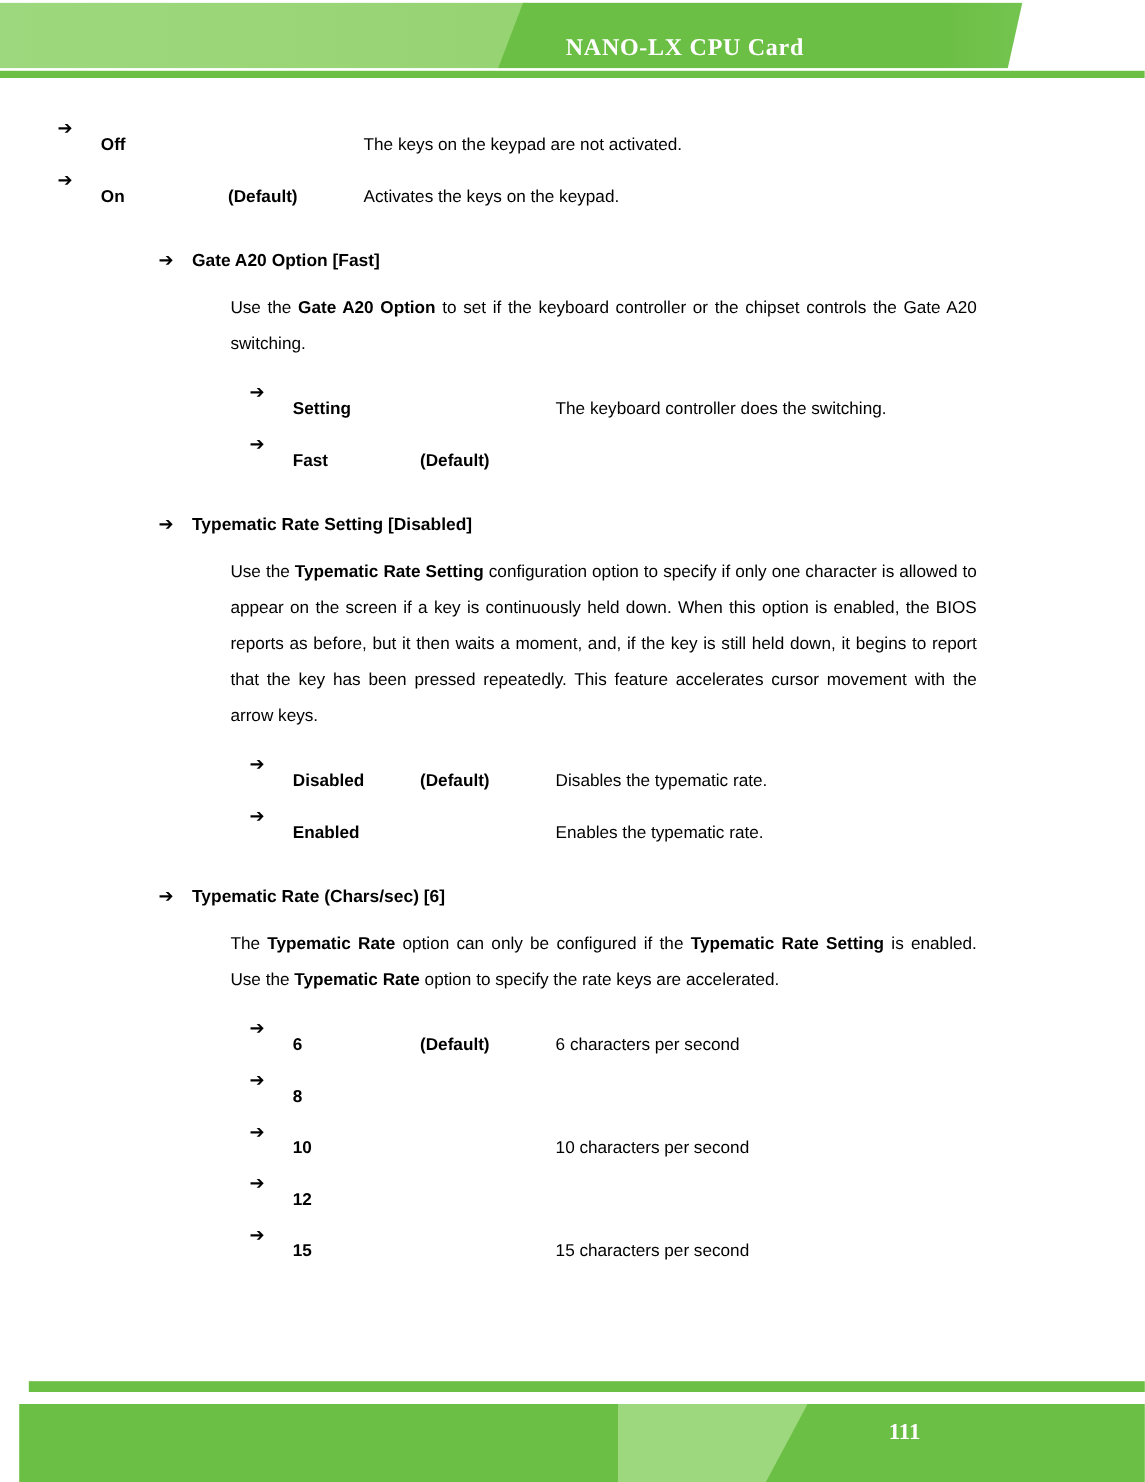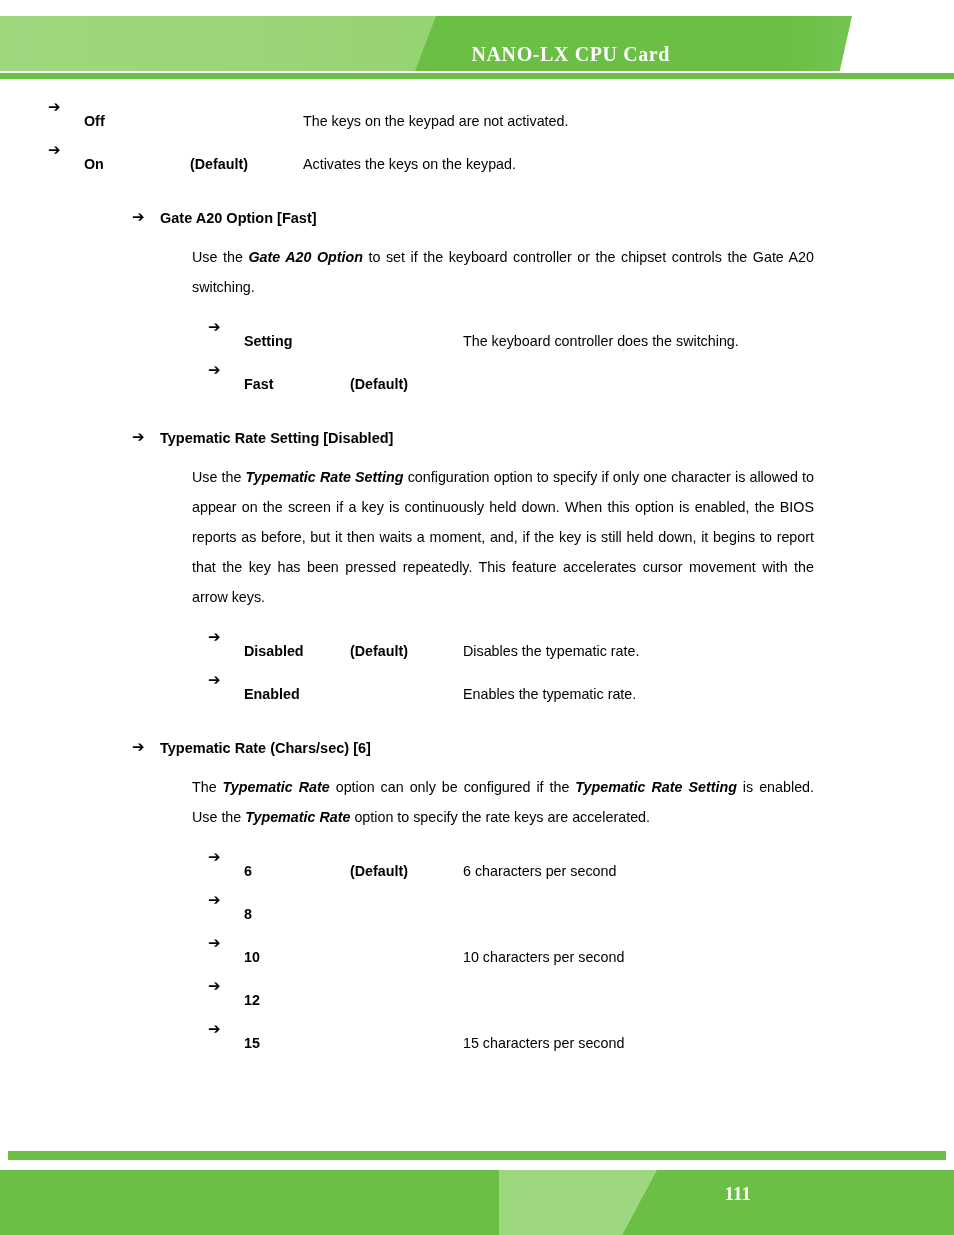--- a/index.html
+++ b/index.html
@@ -11,21 +11,21 @@
     height: 1235px;
     background: #ffffff;
     font-family: "Liberation Sans", sans-serif;
     position: relative;
     overflow: hidden;
   }
 
   
   .page-header {
     position: absolute;
-    top: 16px; left: 0;
+    top: 2px; left: 0;
     width: 782px;
     height: 62px;
   }
   .hdr-light {
     position: absolute;
     top: 0; left: 0;
     width: 440px;
     height: 55px;
     background: linear-gradient(to right, #9ed87e 0%, #9ad577 60%, #96d372 100%);
     clip-path: polygon(0 0, 100% 0, 94.5% 100%, 0 100%);
@@ -88,21 +88,21 @@
   
   .para {
     margin-left: 32px;
     margin-right: 140px;
     font-size: 14.3px;
     line-height: 30px;
     color: #000000;
     text-align: justify;
     text-justify: inter-word;
   }
-  .para b { font-weight: bold; font-style: italic; }
+  .para b { font-weight: bold; }
 
   
   .opt-list {
     margin-left: 48px;
     position: relative;
   }
   .opt {
     position: relative;
     height: 43px;
     line-height: 43px;
@@ -140,21 +140,21 @@
     margin-left: 27px;
   }
 
   .gap-sm { height: 14px; }
   .gap-md { height: 26px; }
   .gap-lg { height: 34px; }
 
   
   .page-footer {
     position: absolute;
-    bottom: 0; left: 0;
+    bottom: 0; left: 16px;
     width: 896px;
     height: 92px;
   }
   .ftr-rule {
     position: absolute;
     top: 8px; left: 8px;
     width: 938px;
     height: 9px;
     background: #6cbf45;
   }

